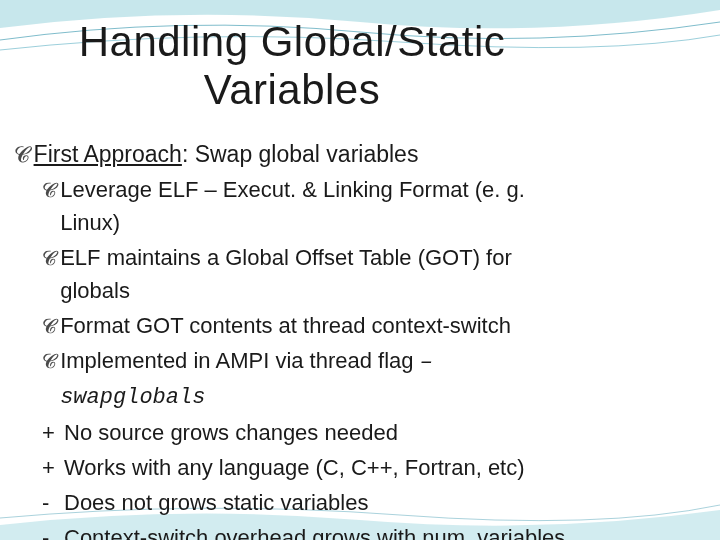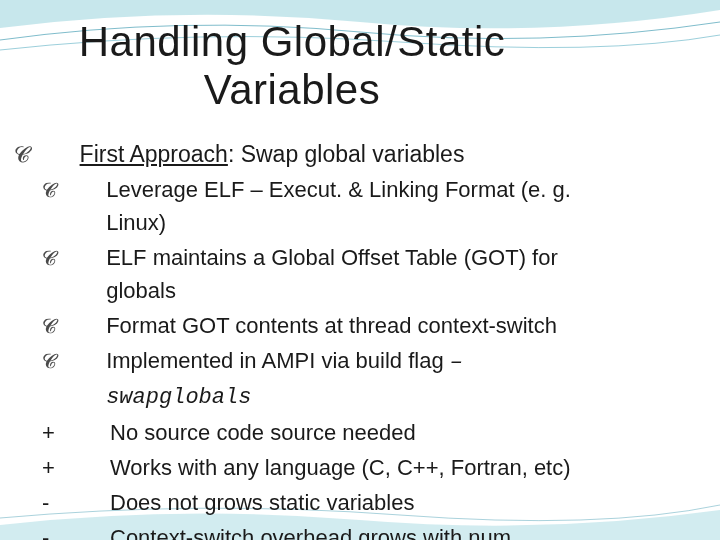--- a/index.html
+++ b/index.html
@@ -62,21 +62,21 @@
     line-height: 1.3;
   }
   .row.level-2 .bullet-icon { font-size: 20px; }
   .sign-mark {
     flex: 0 0 auto;
     font-size: 22px;
     margin-right: 8px;
     width: 14px;
     text-align: left;
   }
-  .line-text { flex: 1 1 auto; margin-left: 46px; }
+  .line-text { flex: 1 1 auto; }
   .underline { text-decoration: underline; }
   .italic { font-style: italic; font-family: Liberation Mono, monospace; }
 </style>
 </head>
 <body>
 
 <svg class="wave-bg" viewBox="0 0 720 80" preserveAspectRatio="none">
   <path d="M0,28 Q180,5 360,22 T720,10 L720,0 L0,0 Z" fill="#5fb9c9" opacity="0.35"></path>
   <path d="M0,40 Q180,15 360,32 T720,22" fill="none" stroke="#2a8fa8" stroke-width="1" opacity="0.6"></path>
   <path d="M0,50 Q200,28 400,42 T720,35" fill="none" stroke="#3aa0b8" stroke-width="1" opacity="0.5"></path>
@@ -110,27 +110,27 @@
       <span class="bullet-icon">𝓒</span>
       <span class="line-text">ELF maintains a Global Offset Table (GOT) for globals</span>
     </div>
     <div class="row level-2">
       <span class="bullet-icon">𝓒</span>
       <span class="line-text">Format GOT contents at thread context-switch</span>
     </div>
     <div class="row level-2">
       <span class="bullet-icon">𝓒</span>
       <span class="line-text">
-        <span>Implemented in AMPI via build flag  </span><span class="italic">–swapglobals</span>
+        <span>Implemented in AMPI via thread flag  </span><span class="italic">–swapglobals</span>
       </span>
     </div>
 
     <div class="row sign">
       <span class="sign-mark">+</span>
-      <span class="line-text">No source code source needed</span>
+      <span class="line-text">No source grows changes needed</span>
     </div>
     <div class="row sign">
       <span class="sign-mark">+</span>
       <span class="line-text">Works with any language (C, C++, Fortran, etc)</span>
     </div>
     <div class="row sign">
       <span class="sign-mark">-</span>
       <span class="line-text">Does not grows static variables</span>
     </div>
     <div class="row sign">

